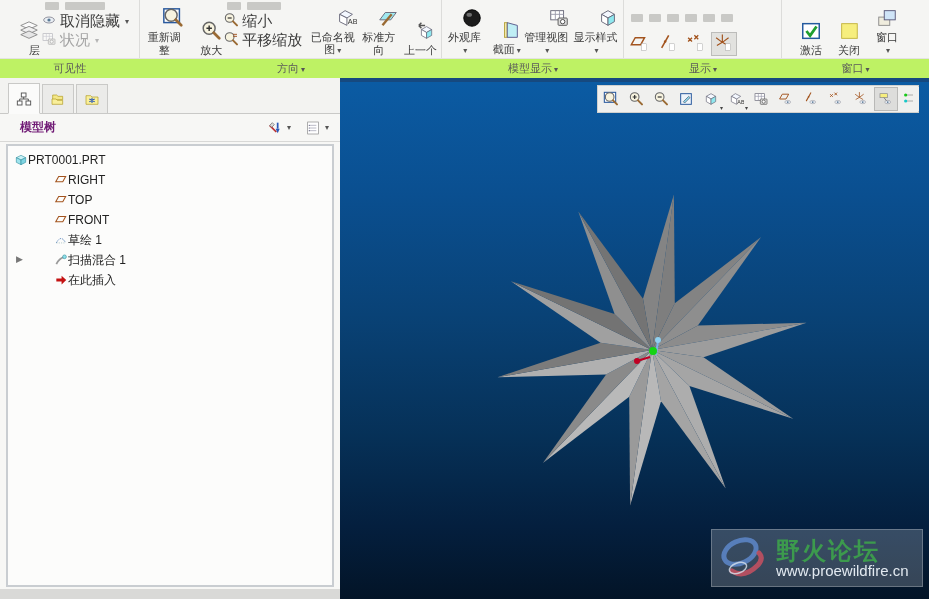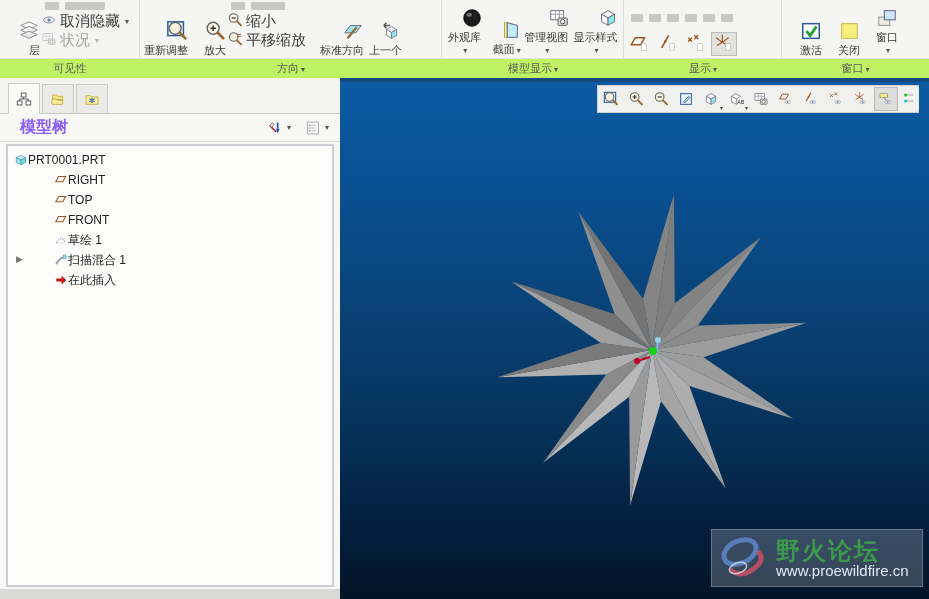--- a/index.html
+++ b/index.html
@@ -34,21 +34,21 @@
                 font-size:11px;color:#5a5a5a;align-items:center;}
   .glabel{text-align:center;cursor:pointer;}
 
   
   #navigator{position:absolute;left:0;top:78px;width:340px;height:521px;background:#f7f7f5;}
   #tabbar{display:flex;align-items:flex-end;height:36px;padding-left:8px;border-bottom:1px solid #c9c9c7;background:#f3f3f1;}
   .ntab{width:32px;height:29px;display:flex;align-items:center;justify-content:center;
         border:1px solid #c9c9c7;border-bottom:none;background:#ebebe9;margin-right:2px;cursor:pointer;}
   .ntab.active{background:#fbfbfa;height:31px;margin-bottom:-1px;border-bottom:1px solid #fbfbfa;}
   #treeheader{display:flex;align-items:center;height:28px;padding:0 8px 0 20px;border-bottom:1px solid #d8d8d6;}
-  #treeheader .title{font-weight:bold;font-size:16px;color:#8b5cf6;}
+  #treeheader .title{font-weight:bold;font-size:12px;color:#701a75;}
   #treeheader .spacer{flex:1;}
   .hbtn{display:flex;align-items:center;gap:2px;padding:2px 3px;cursor:pointer;}
   #treepanel{position:absolute;left:6px;right:6px;top:66px;bottom:12px;background:#fcfcfb;
              border:2px solid #c9cdd1;overflow:hidden;}
   .trow{display:flex;align-items:center;height:20px;font-size:12px;color:#222;gap:0;
         padding-left:6px;position:relative;cursor:pointer;white-space:nowrap;}
   .trow.child{padding-left:46px;}
   .expander{position:absolute;left:8px;top:4px;width:10px;height:12px;font-size:9px;color:#777;}
   #navbottom{position:absolute;left:0;right:0;bottom:0;height:10px;background:#d9d9d7;}
 
@@ -264,20 +264,28 @@
                 </svg></span>
             <span>缩小</span>
           </div>
           <div class="srow">
             <span><svg class="ic-sm" viewBox="0 0 24 24">
                   <use href="#g-mag"></use>
                   <path d="M15 5 h6 M15 8 h6" stroke="#a3541e" stroke-width="1.4"></path>
                 </svg></span>
             <span>平移缩放</span>
           </div>
+        </div>
+        <div class="rbtn">
+          <span class="ricon">
+              <svg class="ic">
+                <use href="#g-ab"></use>
+              </svg>
+            </span>
+          <span><span>已命名视图</span><span class="caret"></span></span>
         </div>
         <div class="rbtn">
           <span class="ricon">
             <svg class="ic" viewBox="0 0 24 24">
                 <path d="M3 14 L9 6 L21 6 L15 14 Z" fill="#9fe8ef" stroke="#667"></path>
                 <line x1="6" y1="20" x2="16" y2="8" stroke="#9a6a33" stroke-width="2.6"></line>
               </svg>
           </span>
           <span>标准方向</span>
         </div>

